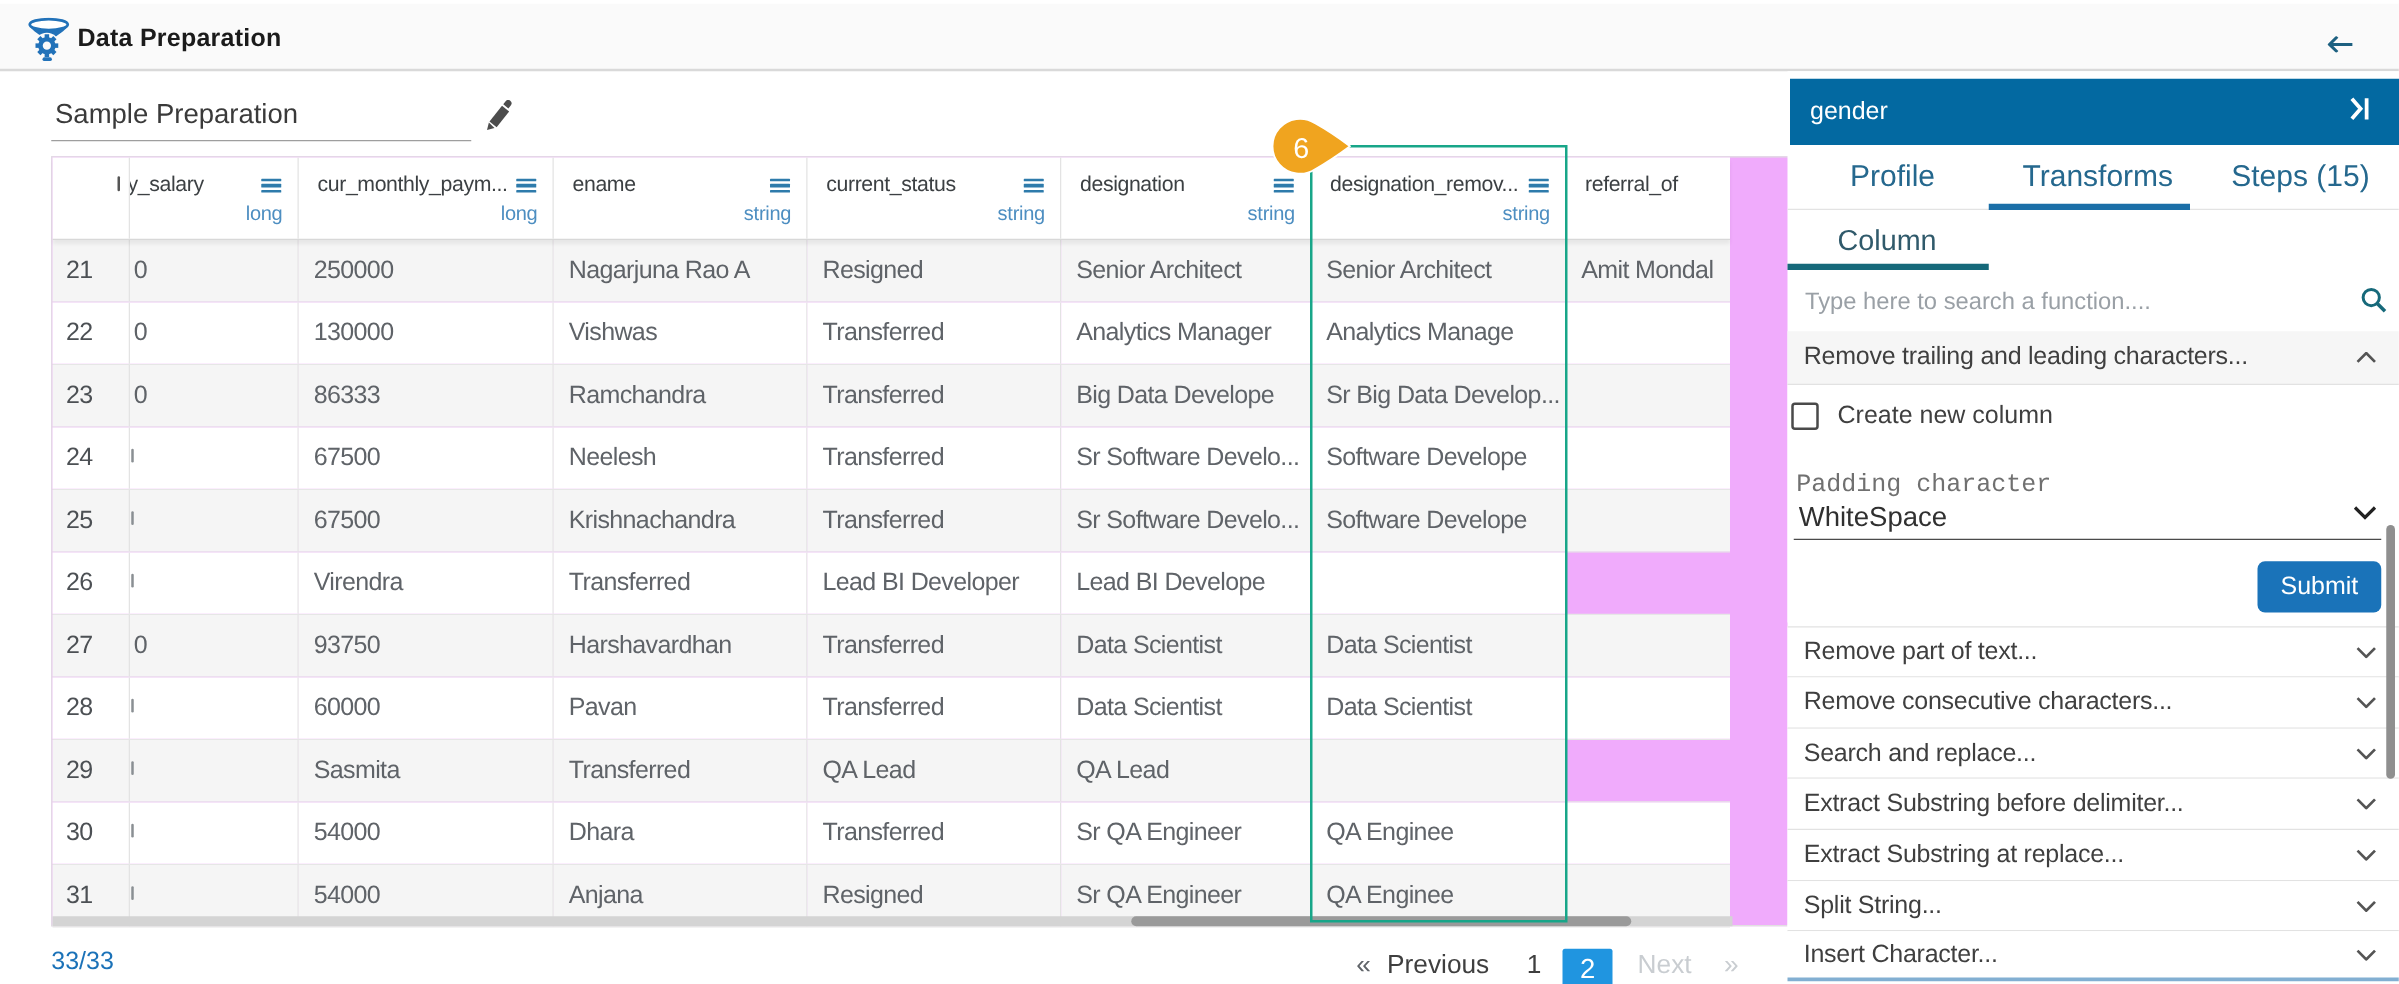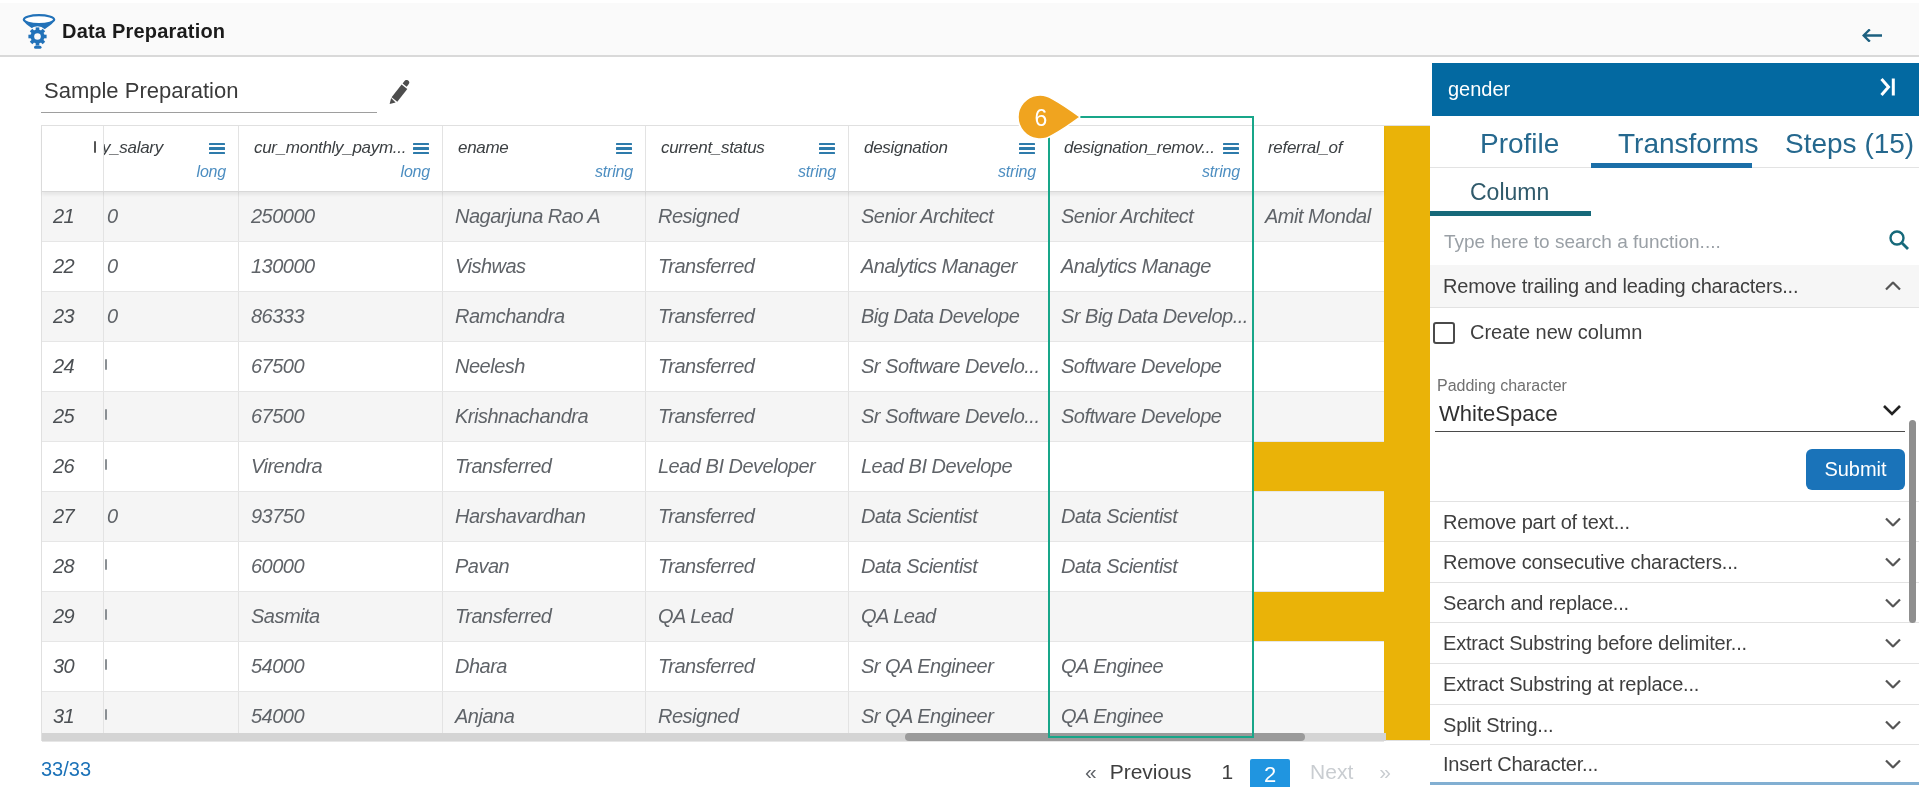--- a/index.html
+++ b/index.html
@@ -11,21 +11,21 @@
   #topbar h1 { position:absolute; left:62px; top:17px; font-size:20px; font-weight:bold;
     color:#1b1b1b; letter-spacing:0.2px; }
   #logo { position:absolute; left:22px; top:11px; }
   #backarrow { position:absolute; left:1862px; top:26px; }
   
   #prep-title { position:absolute; left:44px; top:78px; font-size:22px; color:#3a3a3a; }
   #prep-underline { position:absolute; left:41px; top:112px; width:336px; height:1px; background:#9e9e9e; }
   #pencil { position:absolute; left:388px; top:80px; }
   
   #table { position:absolute; left:41px; top:125px; width:1496px; height:616px;
-    border:1px solid #e0e0e0; border-right:none; background:#eab308;font-style:italic; }
+    border:1px solid #e0e0e0; border-right:none; background:#f0abfc; }
   .trow { display:grid; grid-template-columns:62px 135px 204px 203px 203px 200px 204px 131px;
     position:absolute; left:0; width:1342px; }
   .trow > div { border-right:1px solid #e3e3e3; overflow:hidden; white-space:nowrap; position:relative; }
   .trow > div:last-child { border-right:none; }
   #thead { top:0; height:66px; background:#fff; border-bottom:1px solid #d8d8d8;
     box-shadow:0 3px 3px rgba(0,0,0,0.06); z-index:2; }
   .hcell .title { position:absolute; left:15px; top:12px; font-size:17px; color:#3c4043; letter-spacing:-0.3px;}
   .hcell .burger { position:absolute; right:13px; top:17px; width:16px; height:11px; }
   .burger span { display:block; height:2.4px; background:#2e7bab; margin-bottom:2px; border-radius:0.5px;}
   .hcell .dtype { position:absolute; right:12px; top:37px; font-size:16px; color:#4d8ec1; letter-spacing:-0.2px;}
@@ -55,39 +55,39 @@
   #pager .p2 { width:40px; height:34px; margin-top:2px; background:#2095e0; color:#fff; text-align:center;
      border-radius:2px; line-height:32px; margin-right:20px; font-size:22px;}
   #pager .next { color:#c9cdd1; margin-right:26px; }
   #pager .raquo { color:#c9cdd1; }
   
   #panel { position:absolute; left:1430px; top:57px; width:489px; height:730px; background:#fff; }
   #phead { position:absolute; left:2px; top:6px; width:513px; height:53px; background:#0369a1; }
   #phead .name { position:absolute; left:16px; top:15px; font-size:20px; color:#fff; }
   #collapse { position:absolute; left:448px; top:14px; }
   #tabs { position:absolute; left:0; top:59px; width:489px; height:52px; border-bottom:1px solid #e3e3e3; }
-  .tab { position:absolute; top:12px; font-size:28px; color:#25688e;text-align:center; }
+  .tab { position:absolute; top:12px; font-size:24px; color:#25688e;text-align:center; }
   #tab1 { left:50px; }
   #tab2 { left:188px; }
   #tab3 { left:355px; }
   #tabline { position:absolute; left:161px; top:47px; width:161px; height:5px; background:#1b6fa8; }
   #subtab { position:absolute; left:40px; top:122px; font-size:23px; color:#305a6b; }
   #subline { position:absolute; left:0px; top:154px; width:161px; height:5px; background:#16697a; }
   #search { position:absolute; left:14px; top:174px; font-size:19px; color:#9aa0a6; }
   #searchicon { position:absolute; left:458px; top:172px; }
   
   .acc { position:absolute; left:0; width:489px; background:#fff; border-bottom:1px solid #e2e2e2;
      font-size:20px; color:#3f3f3f; }
   .acc .t { position:absolute; left:13px; top:50%; transform:translateY(-50%); letter-spacing:-0.2px; white-space:nowrap;}
   .chev { position:absolute; left:455px; top:50%; transform:translateY(-50%); }
   #acc0 { top:208px; height:43px; background:#f6f6f6; }
   #form { position:absolute; left:0; top:251px; width:489px; height:190px; background:#fff; }
   #cb { position:absolute; left:3px; top:14px; width:22px; height:22px; border:2px solid #4a4a4a; border-radius:3px; }
   #cblabel { position:absolute; left:40px; top:13px; font-size:20px; color:#3f3f3f; }
-  #padlabel { position:absolute; left:7px; top:69px; font-size:16px; color:#707070; }
+  #padlabel { position:absolute; left:7px; top:69px; font-size:20px; color:#707070;font-family:Liberation Mono, monospace; }
   #wspace { position:absolute; left:9px; top:93px; font-size:22px; color:#303030; }
   #selline { position:absolute; left:5px; top:123px; width:470px; height:1px; background:#4a4a4a; }
   #selcaret { position:absolute; left:452px; top:96px; }
   #submit { position:absolute; left:376px; top:141px; width:99px; height:41px; background:#1a73b9;
     border-radius:6px; color:#fff; font-size:20px; text-align:center; line-height:41px; }
   #acc1 { top:444px; height:41px; border-top:1px solid #e2e2e2; }
   #acc2 { top:485px; height:41px; }
   #acc3 { top:526px; height:40px; }
   #acc4 { top:566px; height:41px; }
   #acc5 { top:607px; height:41px; }

